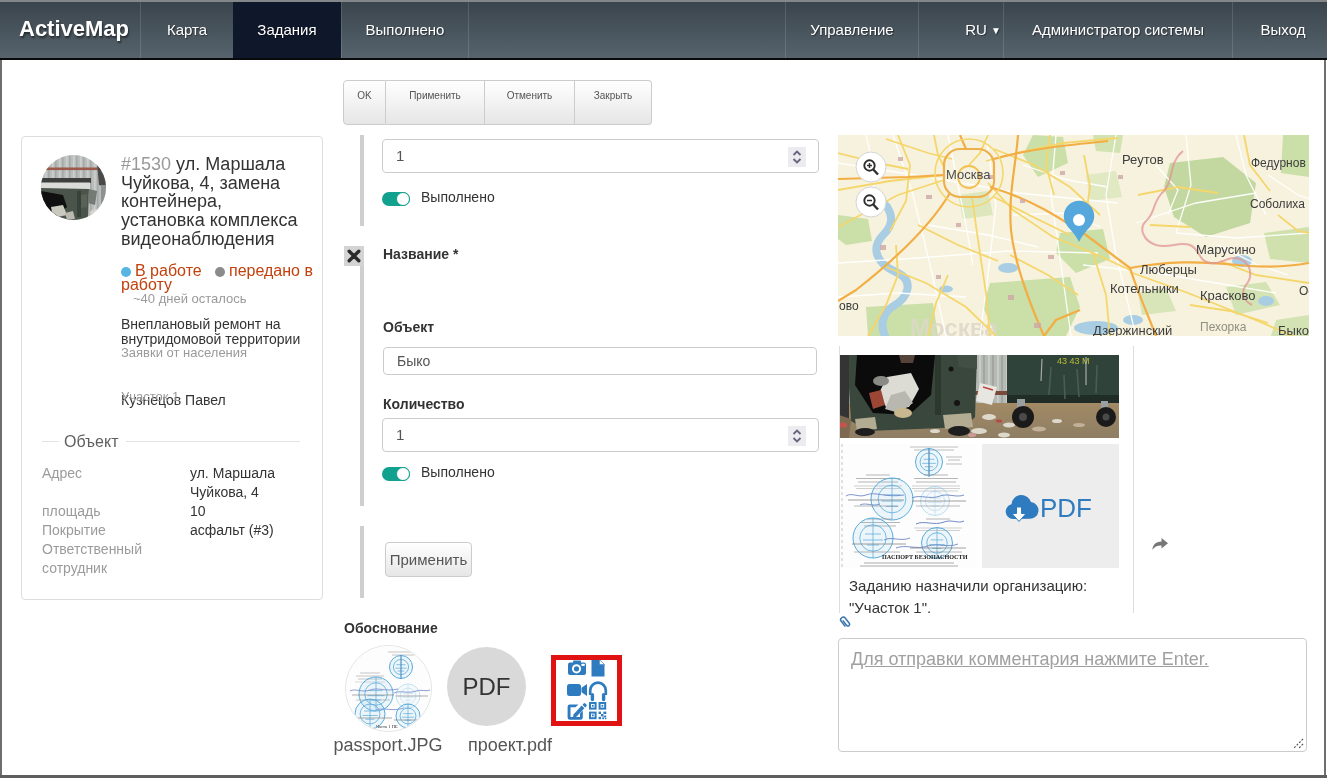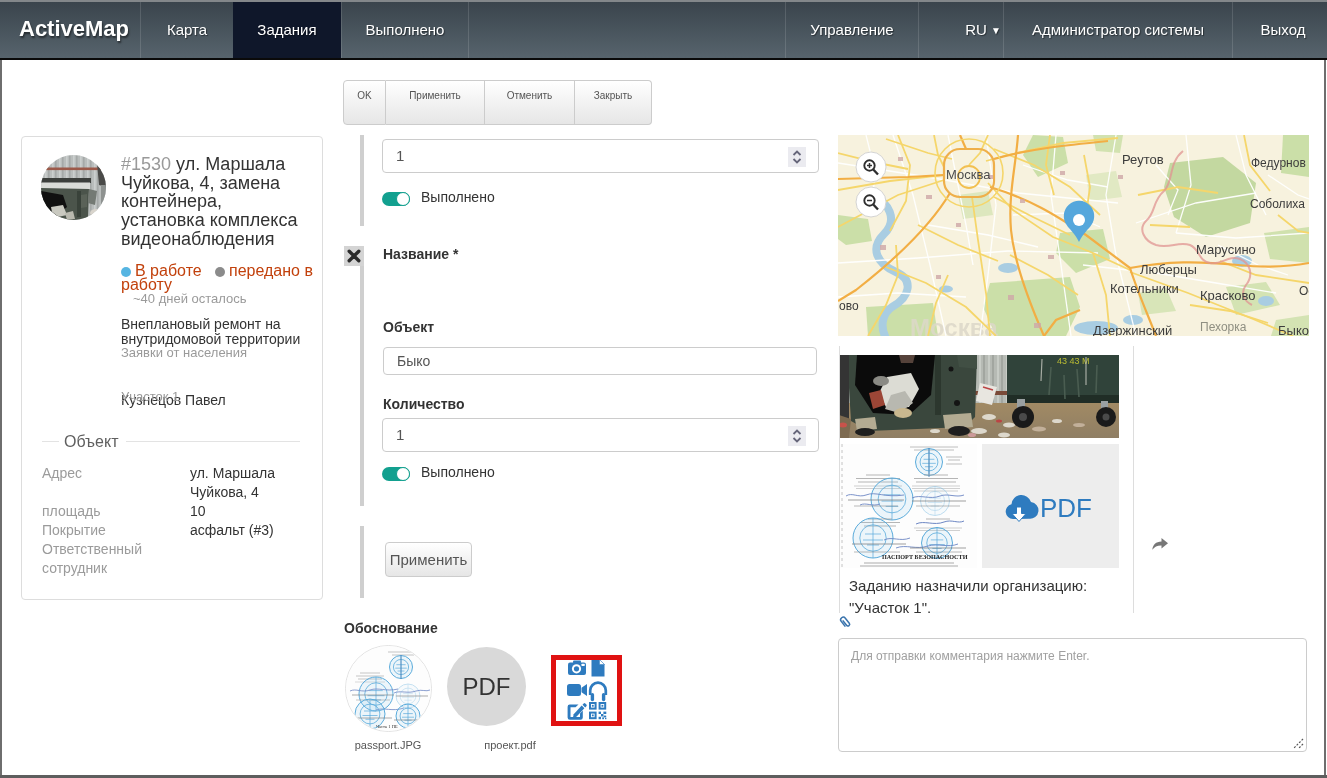--- a/index.html
+++ b/index.html
@@ -72,35 +72,35 @@
 #addbtn { left:385px; top:542px; width:87px; height:35px; line-height:33px;
   background:linear-gradient(to bottom,#ffffff,#e6e6e6); border:1px solid #ccc;
   border-radius:4px; color:#555; font-size:15px; text-align:center;}
 #obosn { left:344px; top:620px; font-size:14px; font-weight:bold; color:#333; }
 #circ1 { left:345px; top:645px; width:87px; height:87px; border-radius:50%;
   overflow:hidden; border:1px solid #e2e2e2; background:#fff;}
 #circ2 { left:447px; top:647px; width:79px; height:79px; border-radius:50%;
   background:#d9d9d9; text-align:center; line-height:79px; font-size:24px; color:#333;}
 #redbox { left:551px; top:655px; width:71px; height:71px; border:5px solid #e01212;
   background:#fff; }
-.alabel { top:738px; font-size:11px; color:#555; text-align:center; line-height:15px;}
+.alabel { top:738px; font-size:18px; color:#555; text-align:center; line-height:15px;}
 
 
 #map { left:838px; top:135px; width:471px; height:201px; overflow:hidden; }
 #photo { left:839px; top:355px; width:280px; height:83px; overflow:hidden; }
 #thumb1 { left:840px; top:444px; width:137px; height:124px; background:#fff; overflow:hidden;}
 #thumb2 { left:982px; top:444px; width:137px; height:124px; background:#ededed; }
 #feedline { left:1133px; top:346px; width:1px; height:267px; background:#ddd; }
 #feedlineL { left:839px; top:346px; width:1px; height:267px; background:#ddd; }
 #feedtxt { left:849px; top:575px; width:285px; font-size:15px; color:#333;
   line-height:21.5px; }
 #clip { left:837px; top:615px; }
 #cbox { left:838px; top:638px; width:469px; height:114px; border:1px solid #ccc;
   border-radius:4px; background:#fff; }
-#cbox .ph { position:absolute; left:12px; top:10px; font-size:12px; color:#a0a0a0;}
+#cbox .ph { position:absolute; left:12px; top:10px; font-size:18px; color:#a0a0a0;text-decoration:underline;}
 #share { left:1152px; top:536px; }
 </style>
 </head>
 <body>
 <div id="vp">
 
   <div class="abs" id="hdr"></div>
   <div class="abs" id="hdrTop"></div>
   <div class="abs" id="hdrLine"></div>
   <div class="abs" id="logo">ActiveMap</div>

